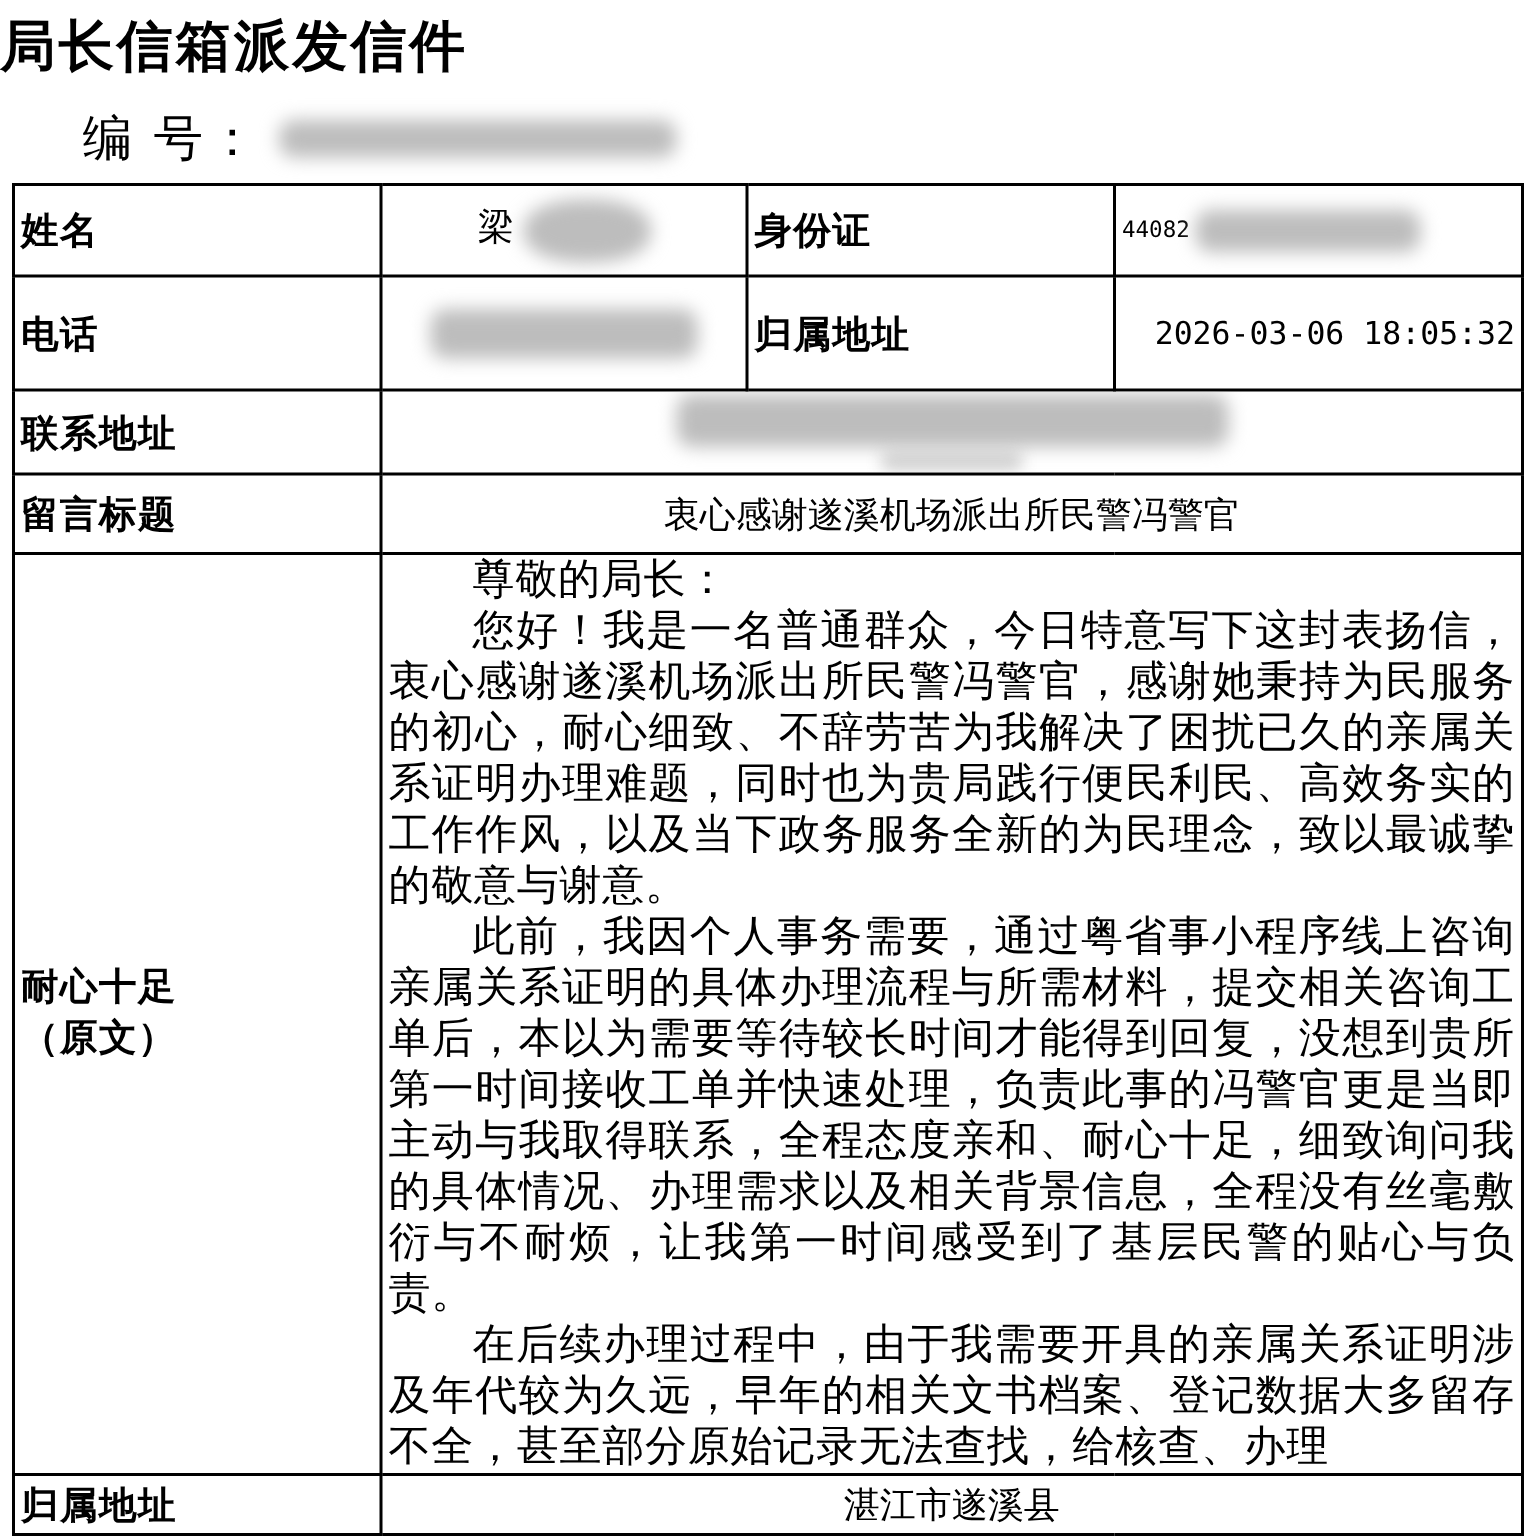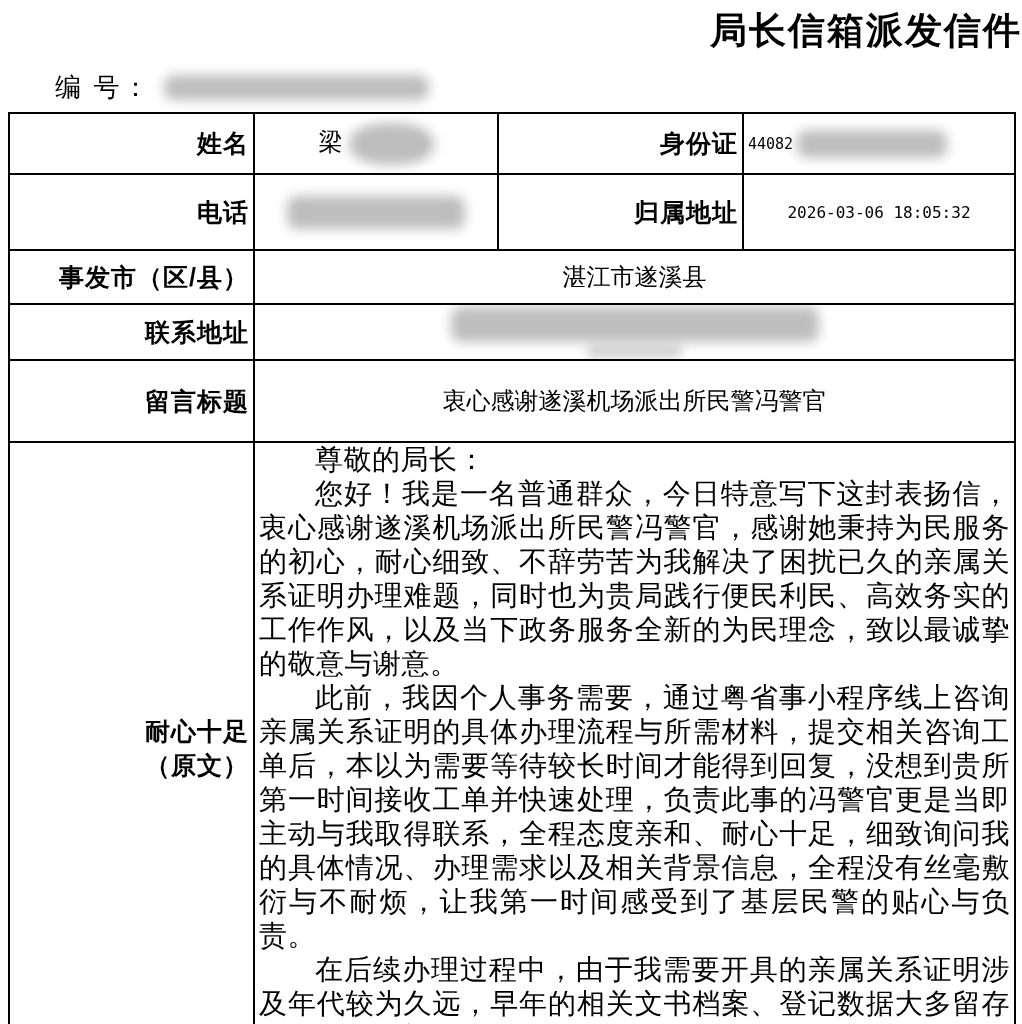--- a/index.html
+++ b/index.html
@@ -4,67 +4,67 @@
 <style>
   * { box-sizing: border-box; }
   html, body { margin: 0; padding: 0; }
   body {
     width: 1022px; height: 1024px; overflow: hidden;
     background: #ffffff; color: #000;
     font-family: "Liberation Serif", serif;
   }
   .page-title {
     margin: 6px 0 0 0;
-    text-align: right;
+    text-align: left;
     font-family: "Liberation Sans", sans-serif;
     font-weight: 700;
     font-size: 37px;
     letter-spacing: 2px;
   }
   .serial-line {
     margin: 14px 0 7px 55px;
-    font-size: 26px;
+    font-size: 33px;
     display: flex;
     align-items: center;
     gap: 12px;
     letter-spacing: 3px;
   }
   table.letter-table {
     border-collapse: collapse;
     table-layout: fixed;
     margin-left: 8px;
     width: 1006px;
   }
   table.letter-table td {
     border: 2px solid #000;
     padding: 0 4px;
     overflow: hidden;
   }
   td.label-cell {
     font-family: "Liberation Sans", sans-serif;
     font-weight: 700;
     font-size: 25px;
-    text-align: right;
+    text-align: left;
     letter-spacing: 1px;
   }
   td.value-cell {
     font-size: 24px;
     text-align: center;
   }
   td.id-cell {
     font-family: "DejaVu Sans Mono", monospace;
     font-size: 15px;
     text-align: left;
     padding-left: 20px;
     white-space: nowrap;
   }
   td.date-cell {
     font-family: "DejaVu Sans Mono", monospace;
-    font-size: 16px;
-    text-align: center;
+    font-size: 21px;
+    text-align: right;
     white-space: nowrap;
     margin-top: 36px;
   }
   td.body-cell {
     vertical-align: top;
     padding: 8px 8px 0 6px;
   }
   .para {
     margin: 0;
     text-indent: 2em;
@@ -120,34 +120,30 @@
 
   <tr style="height:76px">
     <td class="label-cell">电话</td>
     <td class="value-cell">
       <span class="redact r-phone"></span>
     </td>
     <td class="label-cell">归属地址</td>
     <td class="date-cell">2026-03-06 18:05:32</td>
   </tr>
 
-  <tr style="height:54px">
-    <td class="label-cell">事发市（区/县）</td>
-    <td class="value-cell" colspan="3">湛江市遂溪县</td>
-  </tr>
 
   <tr style="height:56px">
     <td class="label-cell">联系地址</td>
     <td class="value-cell" colspan="3">
       <span class="redact r-addr"></span>
       <span class="redact r-addr2"></span>
     </td>
   </tr>
 
-  <tr style="height:82px">
+  <tr style="height:53px">
     <td class="label-cell">留言标题</td>
     <td class="value-cell" colspan="3">衷心感谢遂溪机场派出所民警冯警官</td>
   </tr>
 
   <tr style="height:526px">
     <td class="label-cell two-line-label">
       <div>耐心十足</div>
       <div>（原文）</div>
     </td>
     <td class="body-cell" colspan="3">

